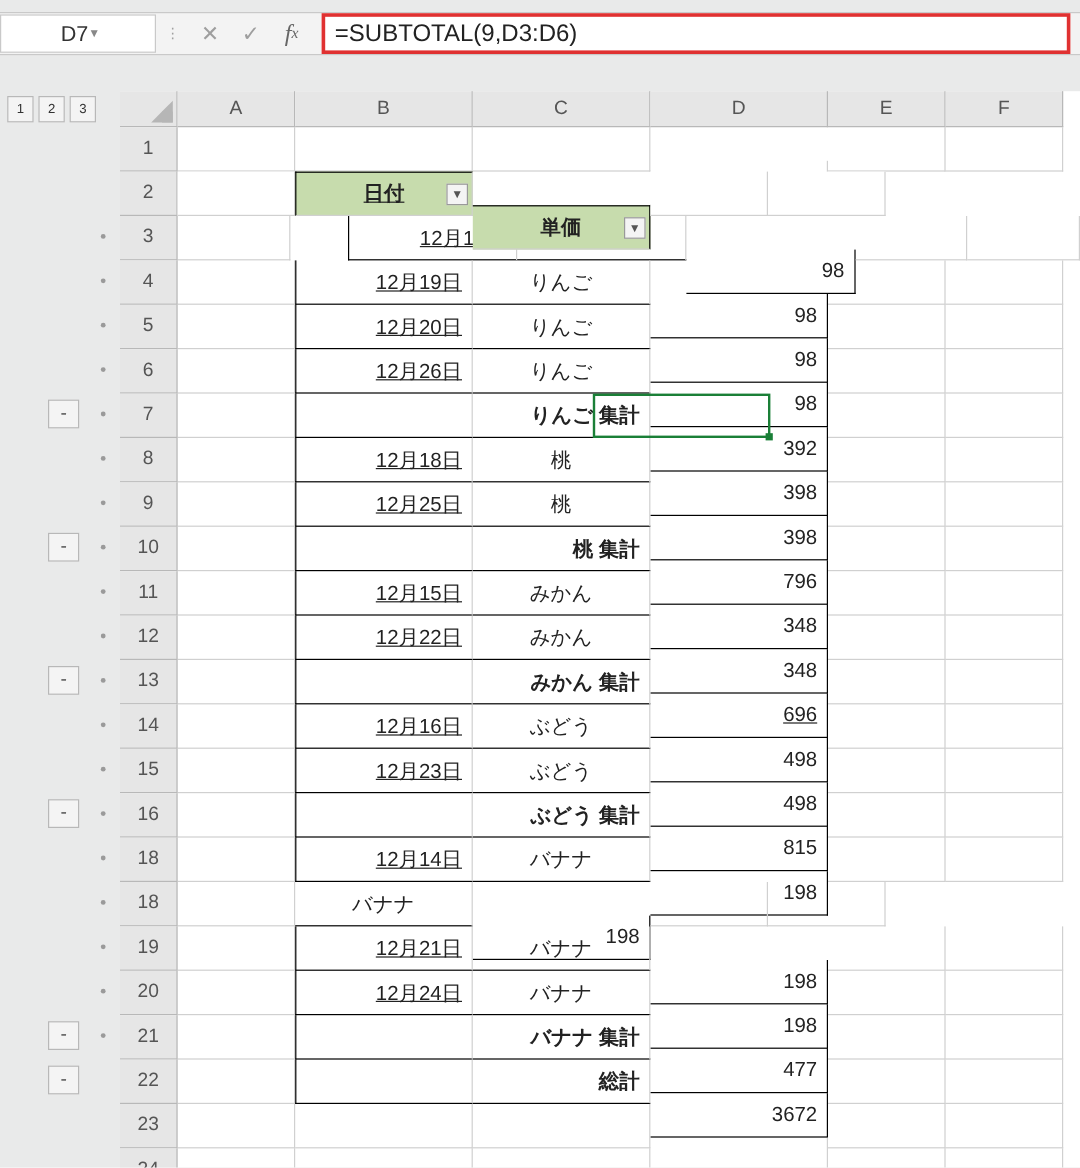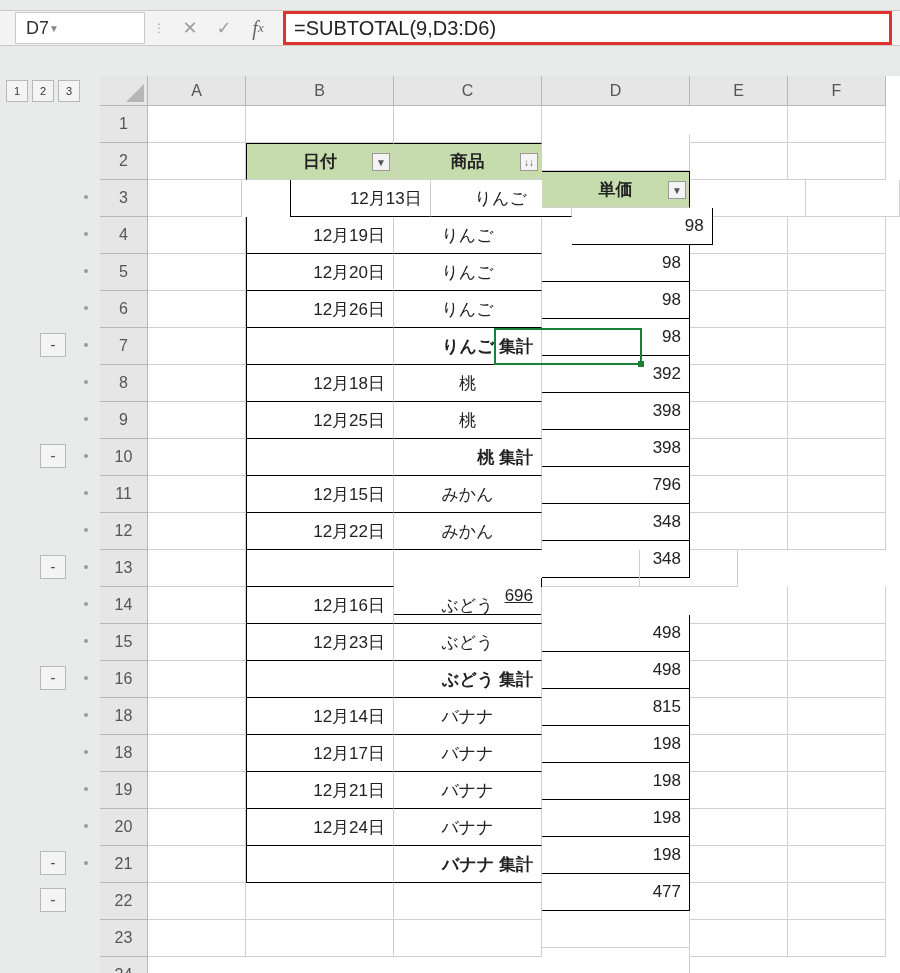--- a/index.html
+++ b/index.html
@@ -30,23 +30,23 @@
     position:absolute;
     top:10px; left:0; right:0;
     height:36px;
     display:flex;
     align-items:center;
     background:#f3f3f3;
     border-top:1px solid #c9c9c9;
     border-bottom:1px solid #c9c9c9;
   }
   .namebox{
-    width:130px;height:32px;margin-left:15px;
+    width:130px;height:32px;margin-left:0;
     background:#fff;border:1px solid #c9c9c9;
-    display:flex;align-items:center;justify-content:flex-start;
+    display:flex;align-items:center;justify-content:center;
     padding:0 6px 0 10px;
     font-size:18px;
   }
   .namebox .dd{font-size:10px;color:#888;}
   .fbar .vdots{color:#a0a0a0;padding:0 8px;font-size:12px;}
   .fbar .fbtn{
     width:34px;height:32px;display:flex;align-items:center;justify-content:center;
     color:#9e9e9e;font-size:18px;
   }
   .fbar .fx{font-style:italic;font-family:"Times New Roman",serif;color:#666;font-size:20px;}
@@ -117,21 +117,21 @@
 
   .cells{
     position:absolute;left:48px;top:30px;right:0;bottom:0;
   }
   .row{display:flex;height:37px;}
   .cell{
     height:37px;border-right:1px solid var(--grid-border);border-bottom:1px solid var(--grid-border);
     display:flex;align-items:center;padding:0 8px;font-size:17px;color:#222;
   }
   .cA{width:98px;}
-  .cB{width:148px;justify-content:flex-end;}
+  .cB{width:148px;justify-content:flex-end;text-decoration:underline;}
   .cC{width:148px;justify-content:center;}
   .cD{width:148px;justify-content:flex-end;margin-top:28px;}
   .cE{width:98px;}
   .cF{width:98px;}
 
   .hdr .cell{background:var(--hgreen);font-weight:bold;justify-content:center;position:relative;}
   .hdr .cA{background:#fff;}
   .hdr .cE,.hdr .cF{background:#fff;}
   .tbord{border-top:1px solid var(--cell-border);}
   .bbord{border-bottom:1px solid var(--cell-border)!important;}
@@ -293,21 +293,20 @@
         <div class="cell cA"></div>
         <div class="cell cB"></div>
         <div class="cell cC"></div>
         <div class="cell cD"></div>
         <div class="cell cE"></div>
         <div class="cell cF"></div>
       </div>
       <div class="row hdr">
         <div class="cell cA"></div>
         <div class="cell cB tbord lbord">日付<div class="filterbtn">▼</div></div>
-        <div class="cell cC tbord">商品<div class="filterbtn">↓↓</div></div>
         <div class="cell cD tbord rbord">単価<div class="filterbtn">▼</div></div>
         <div class="cell cE"></div>
         <div class="cell cF"></div>
       </div>
       <div class="row">
         <div class="cell cA"></div>
         <div class="cell cB lbord" style="border-bottom: 1px solid rgb(0, 0, 0); margin-left: 48px;">12月13日</div>
         <div class="cell cC" style="border-bottom: 1px solid rgb(0, 0, 0);">りんご</div>
         <div class="cell cD rbord" style="border-bottom: 1px solid rgb(0, 0, 0);">98</div>
         <div class="cell cE"></div>
@@ -381,20 +380,21 @@
         <div class="cell cA"></div>
         <div class="cell cB lbord" style="border-bottom: 1px solid rgb(0, 0, 0);">12月22日</div>
         <div class="cell cC" style="border-bottom: 1px solid rgb(0, 0, 0);">みかん</div>
         <div class="cell cD rbord" style="border-bottom: 1px solid rgb(0, 0, 0);">348</div>
         <div class="cell cE"></div>
         <div class="cell cF"></div>
       </div>
       <div class="row">
         <div class="cell cA"></div>
         <div class="cell cB lbord" style="border-bottom: 1px solid rgb(0, 0, 0);"></div>
+        <div class="cell cC bold rjc" style="border-bottom: 1px solid rgb(0, 0, 0);">みかん 集計</div>
         <div class="cell cD rbord" style="border-bottom: 1px solid rgb(0, 0, 0); text-decoration: underline;">696</div>
         <div class="cell cE"></div>
         <div class="cell cF"></div>
       </div>
       <div class="row">
         <div class="cell cA"></div>
         <div class="cell cB lbord" style="border-bottom: 1px solid rgb(0, 0, 0);">12月16日</div>
         <div class="cell cC" style="border-bottom: 1px solid rgb(0, 0, 0);">ぶどう</div>
         <div class="cell cD rbord" style="border-bottom: 1px solid rgb(0, 0, 0);">498</div>
         <div class="cell cE"></div>
@@ -419,21 +419,20 @@
       <div class="row">
         <div class="cell cA"></div>
         <div class="cell cB lbord" style="border-bottom: 1px solid rgb(0, 0, 0);">12月14日</div>
         <div class="cell cC" style="border-bottom: 1px solid rgb(0, 0, 0);">バナナ</div>
         <div class="cell cD rbord" style="border-bottom: 1px solid rgb(0, 0, 0);">198</div>
         <div class="cell cE"></div>
         <div class="cell cF"></div>
       </div>
       <div class="row">
         <div class="cell cA"></div>
-        <div class="cell cB lbord" style="border-bottom: 1px solid rgb(0, 0, 0);">12月17日</div>
         <div class="cell cC" style="border-bottom: 1px solid rgb(0, 0, 0);">バナナ</div>
         <div class="cell cD rbord" style="border-bottom: 1px solid rgb(0, 0, 0);">198</div>
         <div class="cell cE"></div>
         <div class="cell cF"></div>
       </div>
       <div class="row">
         <div class="cell cA"></div>
         <div class="cell cB lbord" style="border-bottom: 1px solid rgb(0, 0, 0);">12月21日</div>
         <div class="cell cC" style="border-bottom: 1px solid rgb(0, 0, 0);">バナナ</div>
         <div class="cell cD rbord" style="border-bottom: 1px solid rgb(0, 0, 0);">198</div>
@@ -451,20 +450,28 @@
       <div class="row">
         <div class="cell cA"></div>
         <div class="cell cB lbord" style="border-bottom: 1px solid rgb(0, 0, 0);"></div>
         <div class="cell cC bold rjc" style="border-bottom: 1px solid rgb(0, 0, 0);">バナナ 集計</div>
         <div class="cell cD rbord" style="border-bottom: 1px solid rgb(0, 0, 0);">477</div>
         <div class="cell cE"></div>
         <div class="cell cF"></div>
       </div>
       <div class="row">
         <div class="cell cA"></div>
+        <div class="cell cB lbord bbord" style="border-bottom: 1px solid rgb(0, 0, 0);"></div>
+        <div class="cell cC bold rjc bbord" style="border-bottom: 1px solid rgb(0, 0, 0);">総計</div>
+        <div class="cell cD rbord bbord" style="border-bottom: 1px solid rgb(0, 0, 0);">3672</div>
+        <div class="cell cE"></div>
+        <div class="cell cF"></div>
+      </div>
+      <div class="row">
+        <div class="cell cA"></div>
         <div class="cell cB"></div>
         <div class="cell cC"></div>
         <div class="cell cD"></div>
         <div class="cell cE"></div>
         <div class="cell cF"></div>
       </div>
       <div class="row">
         <div class="cell cA"></div>
         <div class="cell cB"></div>
         <div class="cell cC"></div>

